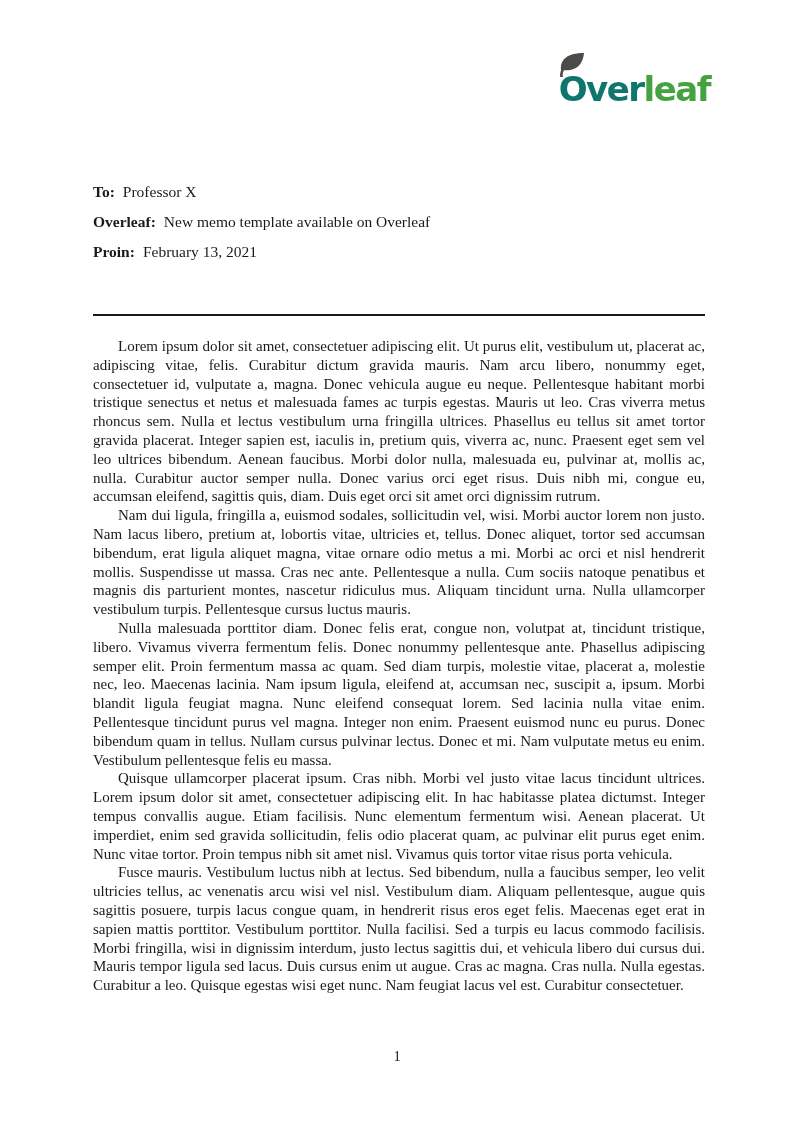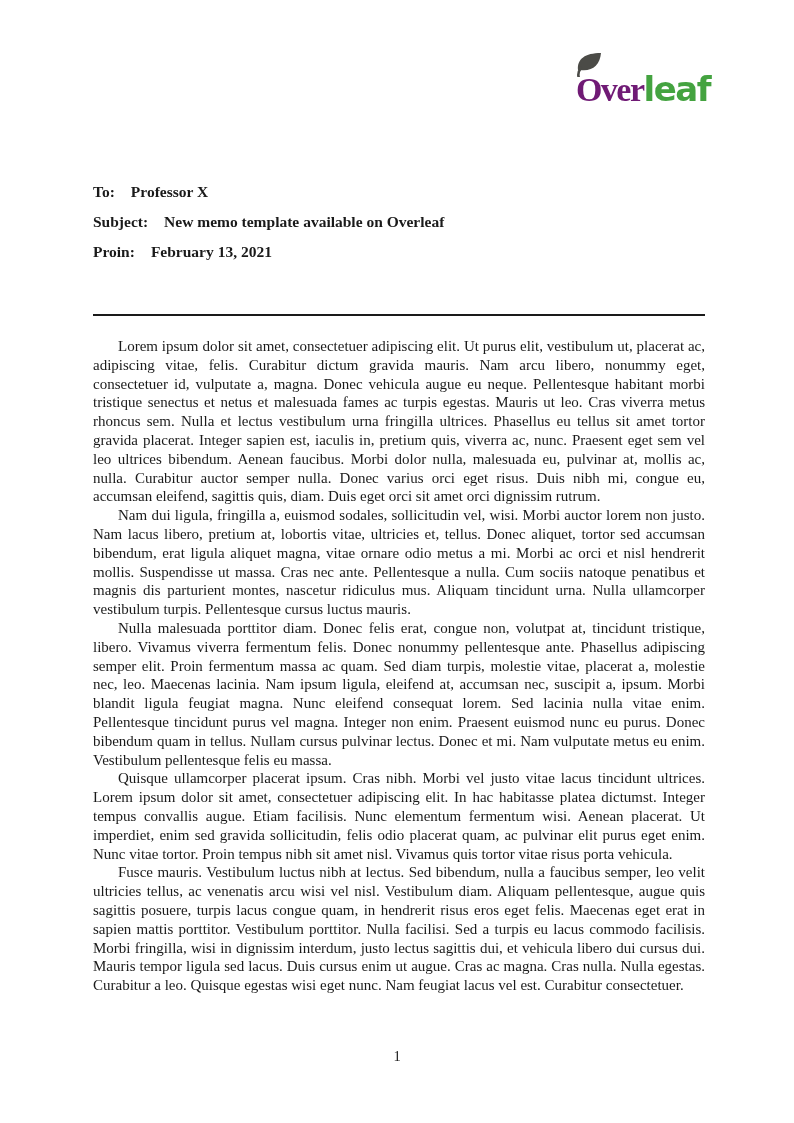--- a/index.html
+++ b/index.html
@@ -19,42 +19,42 @@
     top: 66px;
     right: 84px;
     height: 46px;
     font-family: "DejaVu Sans", sans-serif;
     font-weight: bold;
     font-size: 34px;
     letter-spacing: -1.5px;
     line-height: 46px;
     white-space: nowrap;
   }
-  .logo .logo-over { color: #701a75; font-family: Liberation Serif, serif; }
+  .logo .logo-over { color: #0f766e; }
   .logo .logo-leaf-text { color: #44a340; text-align: center; }
   .logo .leaf-icon {
     position: absolute;
     left: -2px;
     top: -15px;
     width: 30px;
     height: 26px;
     pointer-events: none;
   }
 
   
   .memo-header {
     position: absolute;
     left: 93px;
     top: 183px;
     font-size: 15.5px;
     line-height: 17px;
   }
   .memo-header .field { margin-bottom: 13px; }
   .memo-header .field-label { font-weight: bold; margin-right: 8px; }
-  .memo-header .field-value { font-weight: bold; margin-left: 8px; }
+  .memo-header .field-value { font-weight: normal; }
 
   
   .rule {
     position: absolute;
     left: 93px;
     right: 89px;
     top: 314px;
     height: 2px;
     background: #1a1a1a;
     border: none;
@@ -99,21 +99,21 @@
       <path d="M7,17 Q3,22 5,27" stroke="#4b4b47" stroke-width="2.6" fill="none" stroke-linecap="round"></path>
     </svg>
     <span class="logo-over">Over</span><span class="logo-leaf-text">leaf</span>
   </div>
 
   <div class="memo-header">
     <div class="field">
       <span class="field-label">To:</span><span class="field-value">Professor X</span>
     </div>
     <div class="field">
-      <span class="field-label">Subject:</span><span class="field-value">New memo template available on Overleaf</span>
+      <span class="field-label">Overleaf:</span><span class="field-value">New memo template available on Overleaf</span>
     </div>
     <div class="field">
       <span class="field-label">Proin:</span><span class="field-value">February 13, 2021</span>
     </div>
   </div>
 
   <hr class="rule">
 
   <div class="memo-body">
     <p>Lorem ipsum dolor sit amet, consectetuer adipiscing elit. Ut purus elit, vestibulum ut, placerat ac, adipiscing vitae, felis. Curabitur dictum gravida mauris. Nam arcu libero, nonummy eget, consectetuer id, vulputate a, magna. Donec vehicula augue eu neque. Pellentesque habitant morbi tristique senectus et netus et malesuada fames ac turpis egestas. Mauris ut leo. Cras viverra metus rhoncus sem. Nulla et lectus vestibulum urna fringilla ultrices. Phasellus eu tellus sit amet tortor gravida placerat. Integer sapien est, iaculis in, pretium quis, viverra ac, nunc. Praesent eget sem vel leo ultrices bibendum. Aenean faucibus. Morbi dolor nulla, malesuada eu, pulvinar at, mollis ac, nulla. Curabitur auctor semper nulla. Donec varius orci eget risus. Duis nibh mi, congue eu, accumsan eleifend, sagittis quis, diam. Duis eget orci sit amet orci dignissim rutrum.</p>

